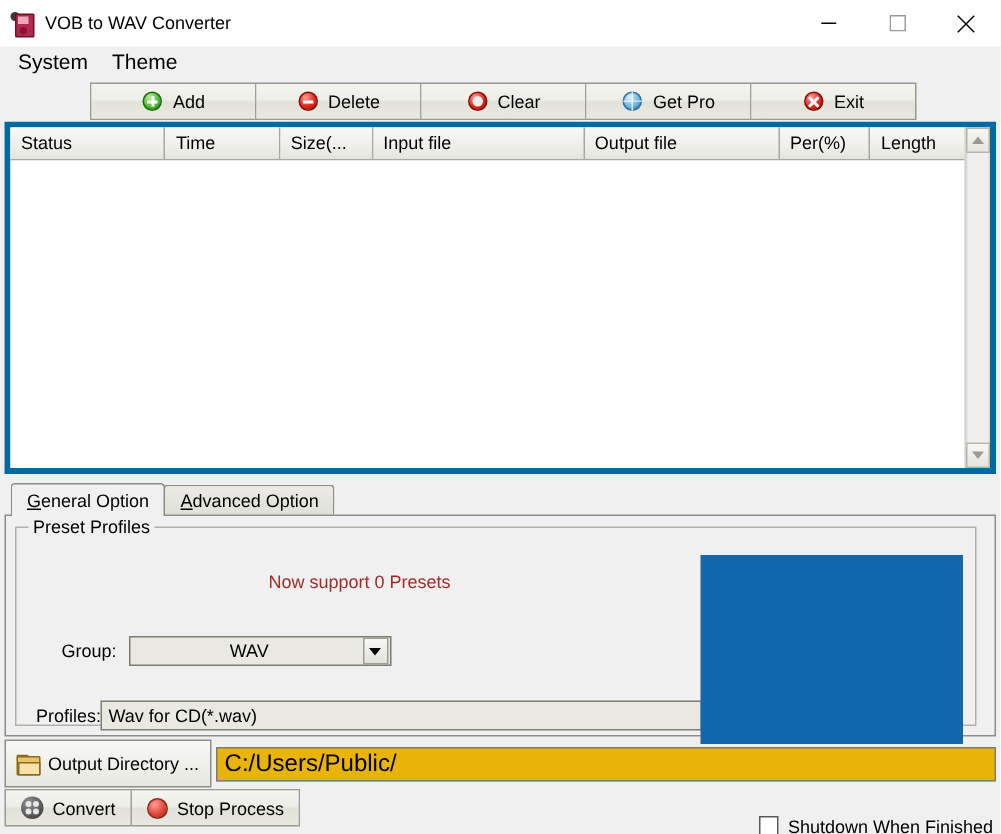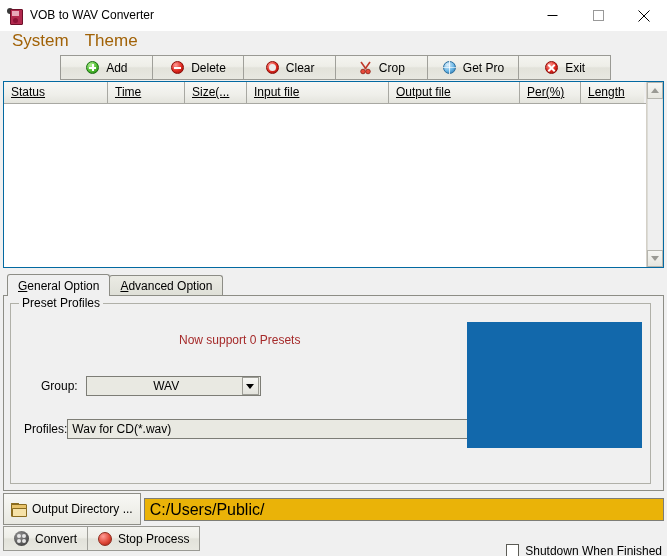--- a/index.html
+++ b/index.html
@@ -83,24 +83,24 @@
   
   .menubar {
     height: 21px;
     background: #f0f0f0;
     display: flex;
     align-items: center;
     padding-left: 5px;
     flex: none;
   }
   .menu-item {
-    font-size: 17px;
+    font-size: 14px;
     padding: 2px 9px 3px 7px;
     line-height: 14px;
-    color: #a16207;
+    color: #000000;
   }
 
   
   .toolbar-wrap {
     height: 29px;
     background: #f0f0f0;
     position: relative;
     flex: none;
   }
   .toolbar {
@@ -189,27 +189,26 @@
     position: absolute;
     left: 1px; top: 7px;
     width: 13px; height: 1px;
     background: rgba(255,255,255,0.6);
   }
 
   
   .list-area {
     margin: 0 3px;
     flex: none;
-    height: 187px;
+    height: 235px;
     display: flex;
     flex-direction: column;
-    border: 1px solid #0369a1;
+    border: 4px solid #0369a1;
     background: #ffffff;
     box-sizing: border-box;
-    text-decoration: underline;
   }
   .list-inner {
     display: flex;
     flex: 1 1 auto;
     min-height: 0;
   }
   .list-main {
     flex: 1 1 auto;
     display: flex;
     flex-direction: column;
@@ -585,31 +584,20 @@
       </div>
 
       <div class="tbtn">
         <span class="ico ico-red ico-ring">
           <span class="ico-circle"></span>
             <span class="hole"></span>
         </span>
         <span>Clear</span>
       </div>
 
-      <div class="tbtn">
-        <span class="ico ico-scissors">
-          <svg width="15" height="15" viewBox="0 0 15 15">
-            <path d="M3 2 L8 9" stroke="#c0392b" stroke-width="1.6" fill="none"></path>
-            <path d="M12 2 L7 9" stroke="#c0392b" stroke-width="1.6" fill="none"></path>
-            <circle cx="5" cy="11.5" r="2.3" fill="#e74c3c" stroke="#8c1c10" stroke-width="0.8"></circle>
-            <circle cx="10" cy="11.5" r="2.3" fill="#e74c3c" stroke="#8c1c10" stroke-width="0.8"></circle>
-          </svg>
-        </span>
-        <span>Crop</span>
-      </div>
 
       <div class="tbtn">
         <span class="ico ico-blue ico-globe">
           <span class="ico-circle"></span>
             <span class="merid"></span>
             <span class="equat"></span>
         </span>
         <span>Get Pro</span>
       </div>
 

